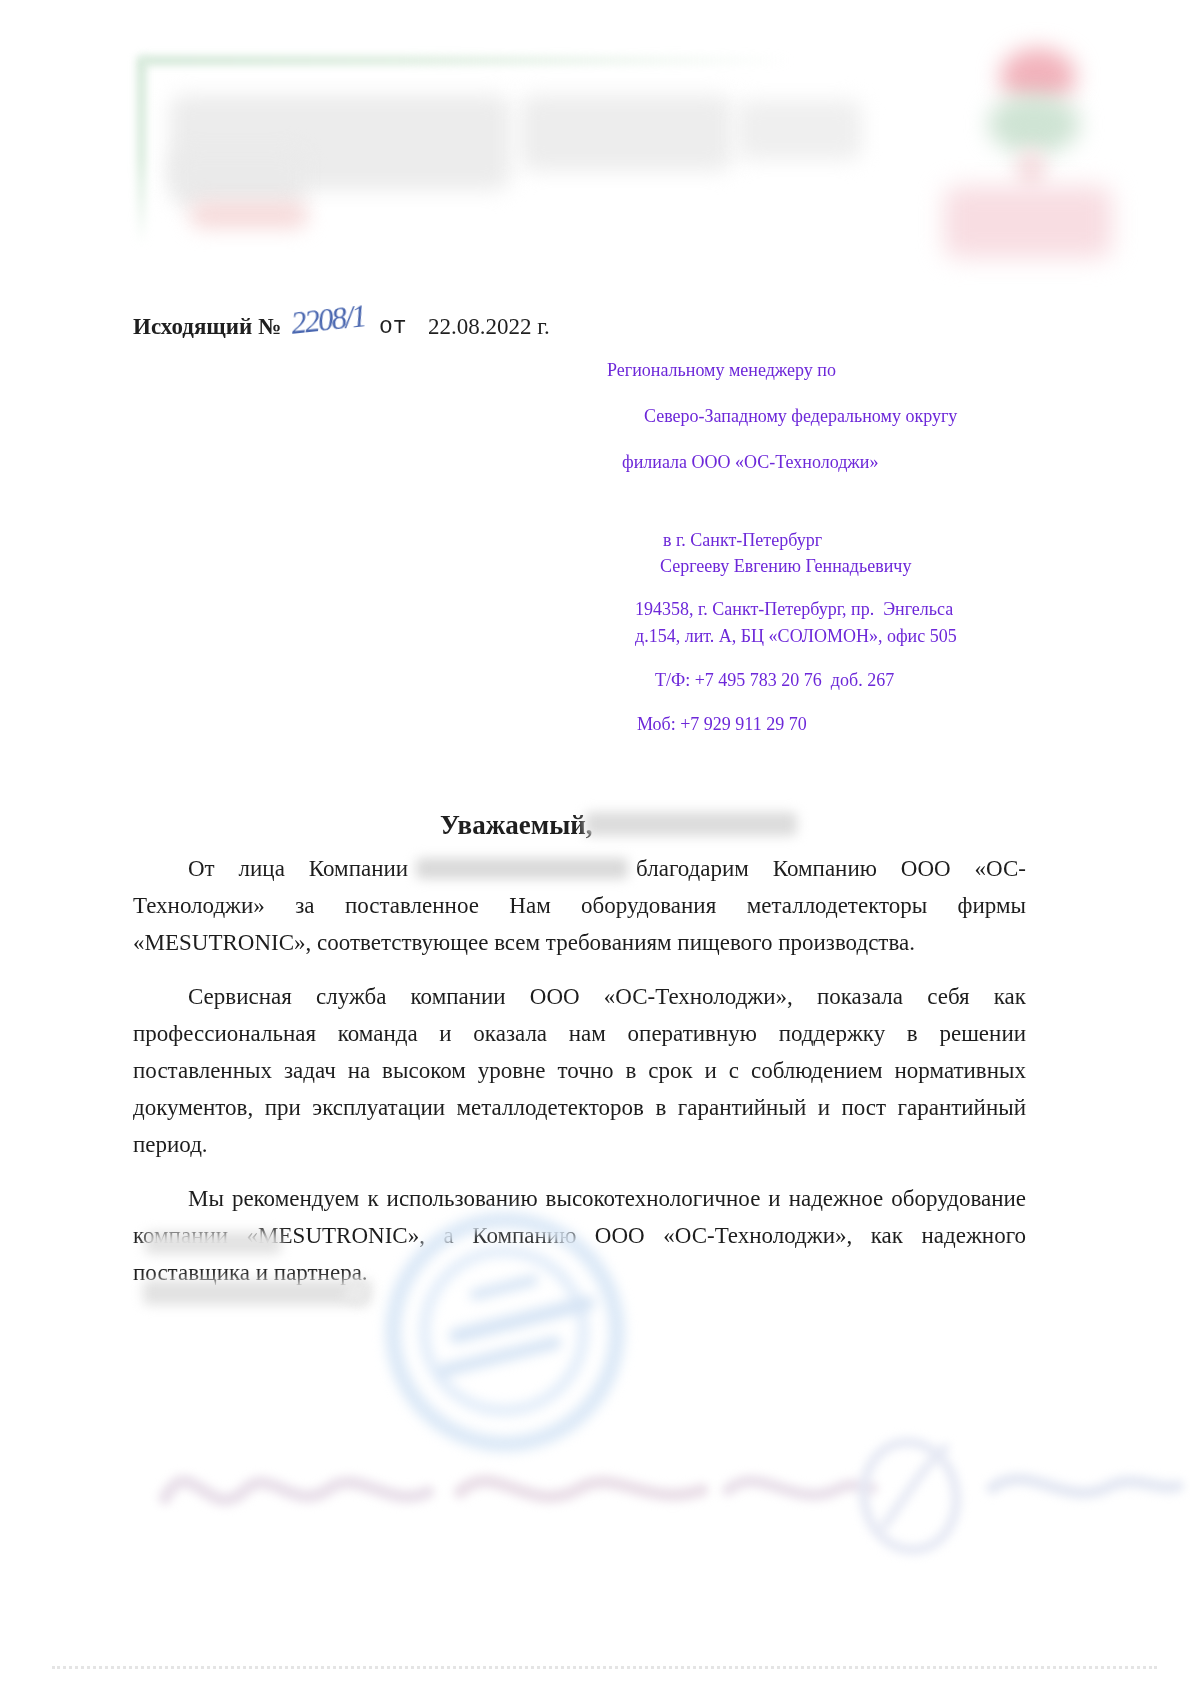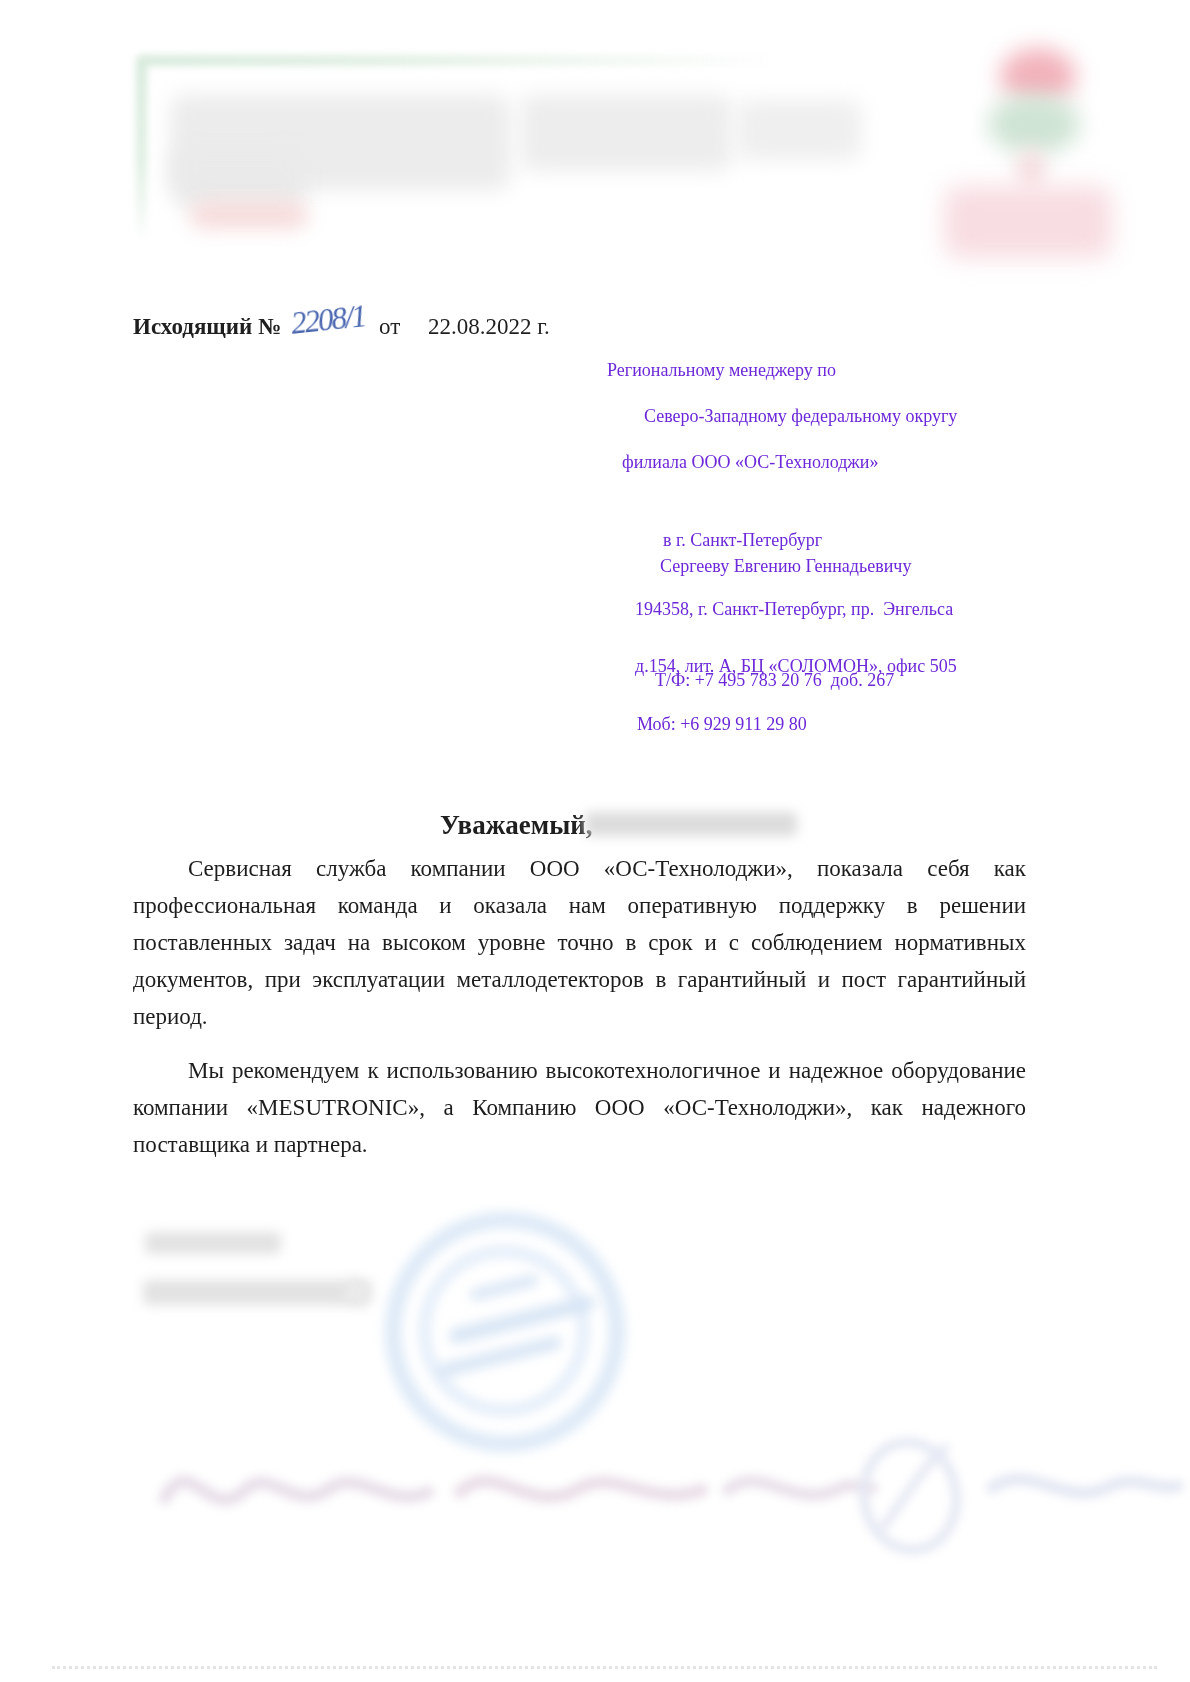--- a/index.html
+++ b/index.html
@@ -25,27 +25,27 @@
   
   .logo-red{left:1000px;top:48px;width:76px;height:56px;background:#f2b3bc;border-radius:50%;filter:blur(11px);}
   .logo-green{left:988px;top:94px;width:92px;height:60px;background:#cfe4d4;border-radius:50%;filter:blur(11px);}
   .logo-tail{left:1016px;top:148px;width:30px;height:42px;background:#f6dfe2;border-radius:50%;filter:blur(9px);}
   .logo-text{left:944px;top:186px;width:168px;height:72px;background:#f8dde2;border-radius:14px;filter:blur(12px);}
   
   .ref-line{left:133px;top:310px;width:600px;height:48px;font-size:23px;}
   .ref-label{left:0;top:4px;font-weight:bold;}
   .ref-num{left:158px;top:-8px;font-size:31px;font-style:italic;
     color:#4a67b0;transform:rotate(-6deg);letter-spacing:-2px;filter:blur(0.4px);}
-  .ref-ot{left:246px;top:4px;}
+  .ref-ot{left:246px;top:4px;font-family:Liberation Mono, monospace;}
   .ref-date{left:295px;top:4px;}
   
   .recip{font-size:18px;color:#6d28d9;white-space:pre;}
   .r0{left:607px;top:360px;} .r1{left:610px;top:406px;margin-left:34px;} .r2{left:622px;top:452px;}
   .r3{left:663px;top:510px;margin-top:20px;} .r4{left:635px;top:556px;margin-left:25px;} .r5{left:635px;top:599px;}
-  .r6{left:635px;top:626px;margin-top:30px;} .r7{left:655px;top:670px;} .r8{left:637px;top:714px;}
+  .r6{left:635px;top:626px;} .r7{left:655px;top:670px;} .r8{left:637px;top:714px;}
   
   .salut{left:440px;top:810px;font-size:27px;font-weight:bold;}
   .redact{background:#dcdcdc;filter:blur(6px);border-radius:5px;}
   .salut-name{left:585px;top:812px;width:212px;height:24px;}
   
   .body-text{left:133px;top:850px;width:893px;font-size:23px;line-height:37px;
     text-align:justify;color:#1d1d1d;}
   .body-text p{margin:0 0 17px 0;text-indent:55px;}
   .redact-inline{display:inline-block;width:212px;height:21px;background:#d9d9d9;
     filter:blur(6px);border-radius:5px;vertical-align:-3px;margin:0 8px;}
@@ -97,27 +97,28 @@
 
   <div>
     <div class="abs recip r0">Региональному менеджеру по</div>
     <div class="abs recip r1">Северо-Западному федеральному округу</div>
     <div class="abs recip r2">филиала ООО «ОС-Технолоджи»</div>
     <div class="abs recip r3">в г. Санкт-Петербург</div>
     <div class="abs recip r4">Сергееву Евгению Геннадьевичу</div>
     <div class="abs recip r5">194358, г. Санкт-Петербург, пр.  Энгельса</div>
     <div class="abs recip r6">д.154, лит. А, БЦ «СОЛОМОН», офис 505</div>
     <div class="abs recip r7">Т/Ф: +7 495 783 20 76  доб. 267</div>
-    <div class="abs recip r8">Моб: +6 929 911 29 80</div>
+    <div class="abs recip r8">Моб: +7 929 911 29 70</div>
   </div>
 
   <div class="abs salut">Уважаемый,</div>
   <div class="abs redact salut-name"></div>
 
   <div class="abs body-text">
+    <p><span>От лица Компании</span><span class="redact-inline"></span><span>благодарим Компанию ООО «ОС-Технолоджи» за поставленное Нам оборудования металлодетекторы фирмы «MESUTRONIC», соответствующее всем требованиям пищевого производства.</span></p>
     <p>Сервисная служба компании ООО «ОС-Технолоджи», показала себя как профессиональная команда и оказала нам оперативную поддержку в решении поставленных задач на высоком уровне точно в срок и с соблюдением нормативных документов, при эксплуатации металлодетекторов в гарантийный и пост гарантийный период.</p>
     <p>Мы рекомендуем к использованию высокотехнологичное и надежное оборудование компании «MESUTRONIC», а Компанию ООО «ОС-Технолоджи», как надежного поставщика и партнера.</p>
   </div>
 
   <div class="abs redact close1"></div>
   <div class="abs redact close2"></div>
   <div class="abs close-dash"></div>
 
   <div class="abs stamp">
     <div class="stamp-outer"></div>

